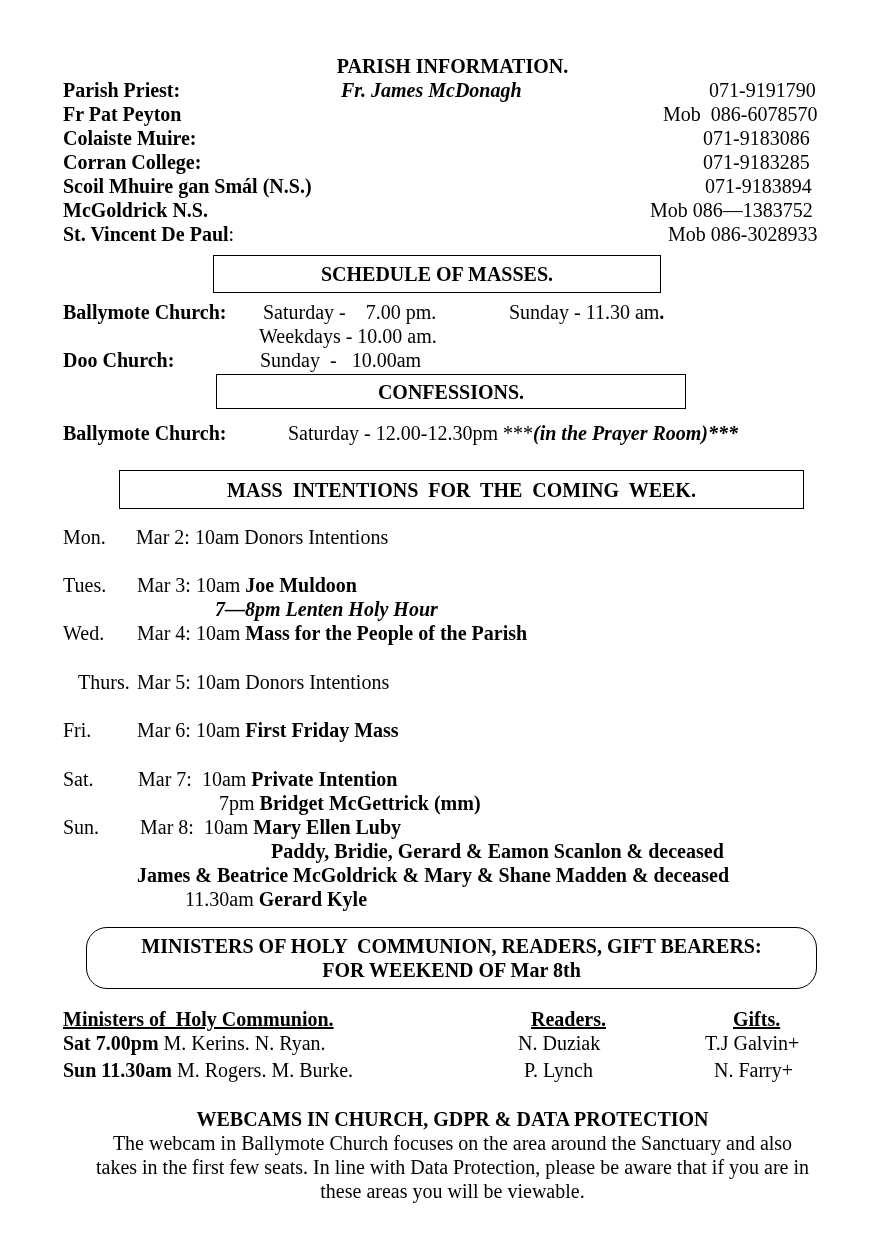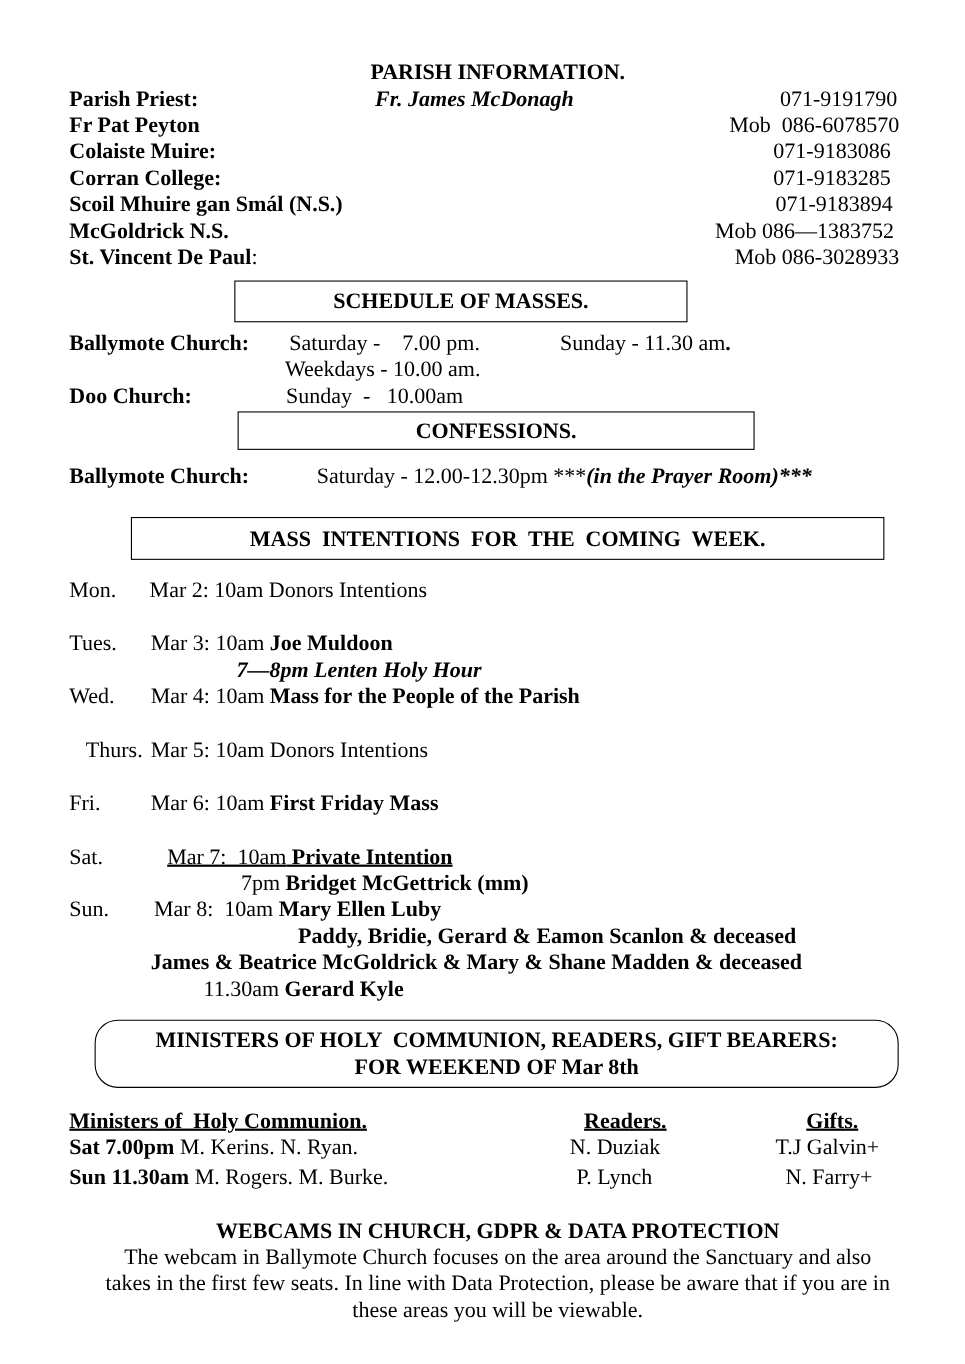--- a/index.html
+++ b/index.html
@@ -36,21 +36,21 @@
   <div class="abs b f20" style="left:63px;top:174px;">Scoil Mhuire gan Smál (N.S.)</div>
   <div class="abs f20" style="left:705px;top:174px;">071-9183894</div>
 
   <div class="abs b f20" style="left:63px;top:198px;">McGoldrick N.S.</div>
   <div class="abs f20" style="left:650px;top:198px;">Mob 086—1383752</div>
 
   <div class="abs f20" style="left:63px;top:222px;"><span class="b">St. Vincent De Paul</span><span>:</span></div>
   <div class="abs f20" style="left:668px;top:222px;">Mob 086-3028933</div>
 </div>
 
-<div class="box" style="left:213px;top:255px;width:412px;height:38px;">
+<div class="box" style="left:213px;top:255px;width:448px;height:38px;">
     <span>SCHEDULE OF MASSES.</span>
   </div>
 
 <div class="abs b f20" style="left:63px;top:300px;">Ballymote Church:</div>
 <div class="abs f20" style="left:263px;top:300px;white-space:pre;">Saturday -    7.00 pm.</div>
 <div class="abs f20" style="left:509px;top:300px;"><span>Sunday - 11.30 am</span><span class="b">.</span></div>
 <div class="abs f20" style="left:259px;top:324px;">Weekdays - 10.00 am.</div>
 <div class="abs b f20" style="left:63px;top:348px;">Doo Church:</div>
 <div class="abs f20" style="left:260px;top:348px;white-space:pre;">Sunday  -   10.00am</div>
 
@@ -73,21 +73,21 @@
   <div class="abs f20" style="left:63px;top:621px;">Wed.</div>
   <div class="abs f20" style="left:137px;top:621px;"><span>Mar 4: 10am</span><span class="b"> Mass for the People of the Parish</span></div>
 
   <div class="abs f20" style="left:78px;top:670px;">Thurs.</div>
   <div class="abs f20" style="left:137px;top:670px;"><span>Mar 5: 10am</span><span> Donors Intentions</span></div>
 
   <div class="abs f20" style="left:63px;top:718px;">Fri.</div>
   <div class="abs f20" style="left:137px;top:718px;"><span>Mar 6: 10am</span><span class="b"> First Friday Mass</span></div>
 
   <div class="abs f20" style="left:63px;top:767px;">Sat.</div>
-  <div class="abs f20" style="left:152px;top:767px;white-space:pre;text-decoration:underline;"><span>Mar 7:  10am</span><span class="b"> Private Intention</span></div>
+  <div class="abs f20" style="left:138px;top:767px;white-space:pre;"><span>Mar 7:  10am</span><span class="b"> Private Intention</span></div>
   <div class="abs f20" style="left:219px;top:791px;"><span>7pm</span><span class="b"> Bridget McGettrick (mm)</span></div>
 
   <div class="abs f20" style="left:63px;top:815px;">Sun.</div>
   <div class="abs f20" style="left:140px;top:815px;white-space:pre;"><span>Mar 8:  10am</span><span class="b"> Mary Ellen Luby</span></div>
   <div class="abs b f20" style="left:271px;top:839px;">Paddy, Bridie, Gerard &amp; Eamon Scanlon &amp; deceased</div>
   <div class="abs b f20" style="left:137px;top:863px;">James &amp; Beatrice McGoldrick &amp; Mary &amp; Shane Madden &amp; deceased</div>
   <div class="abs f20" style="left:185px;top:887px;"><span>11.30am</span><span class="b"> Gerard Kyle</span></div>
 </div>
 
 <div class="box" style="left:86px;top:927px;width:731px;height:62px;flex-direction:column;border-radius:21px;">

